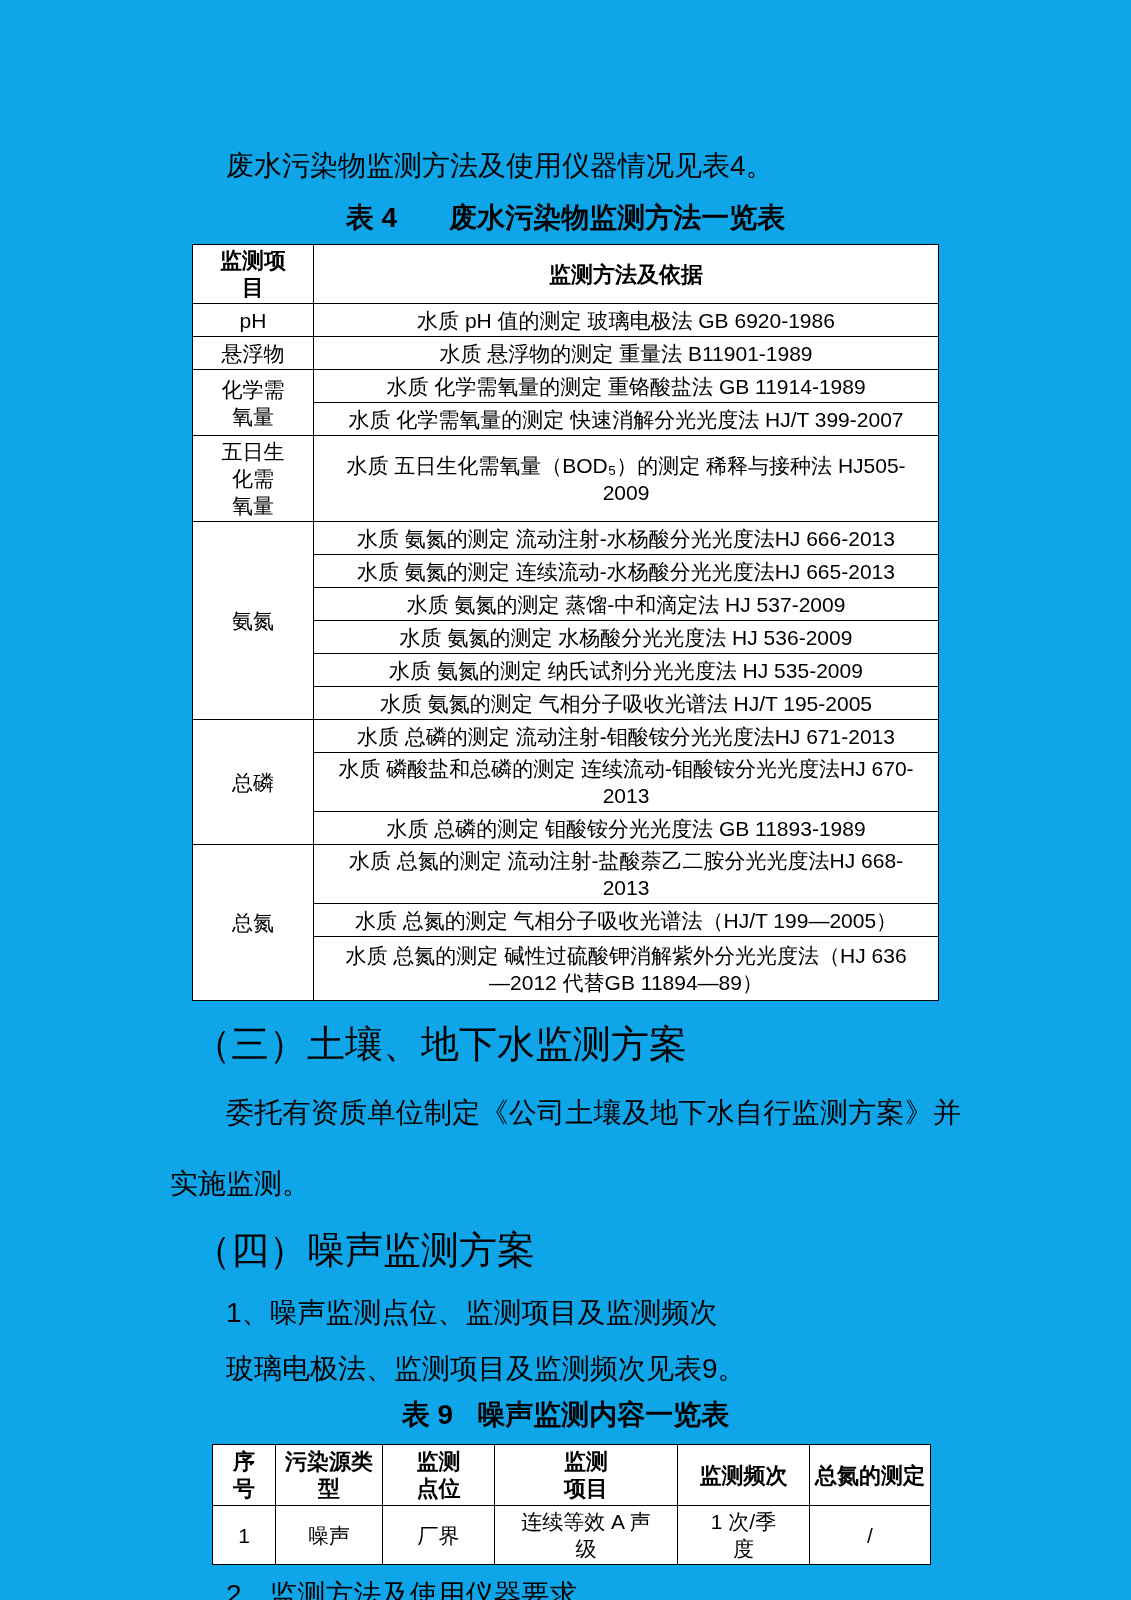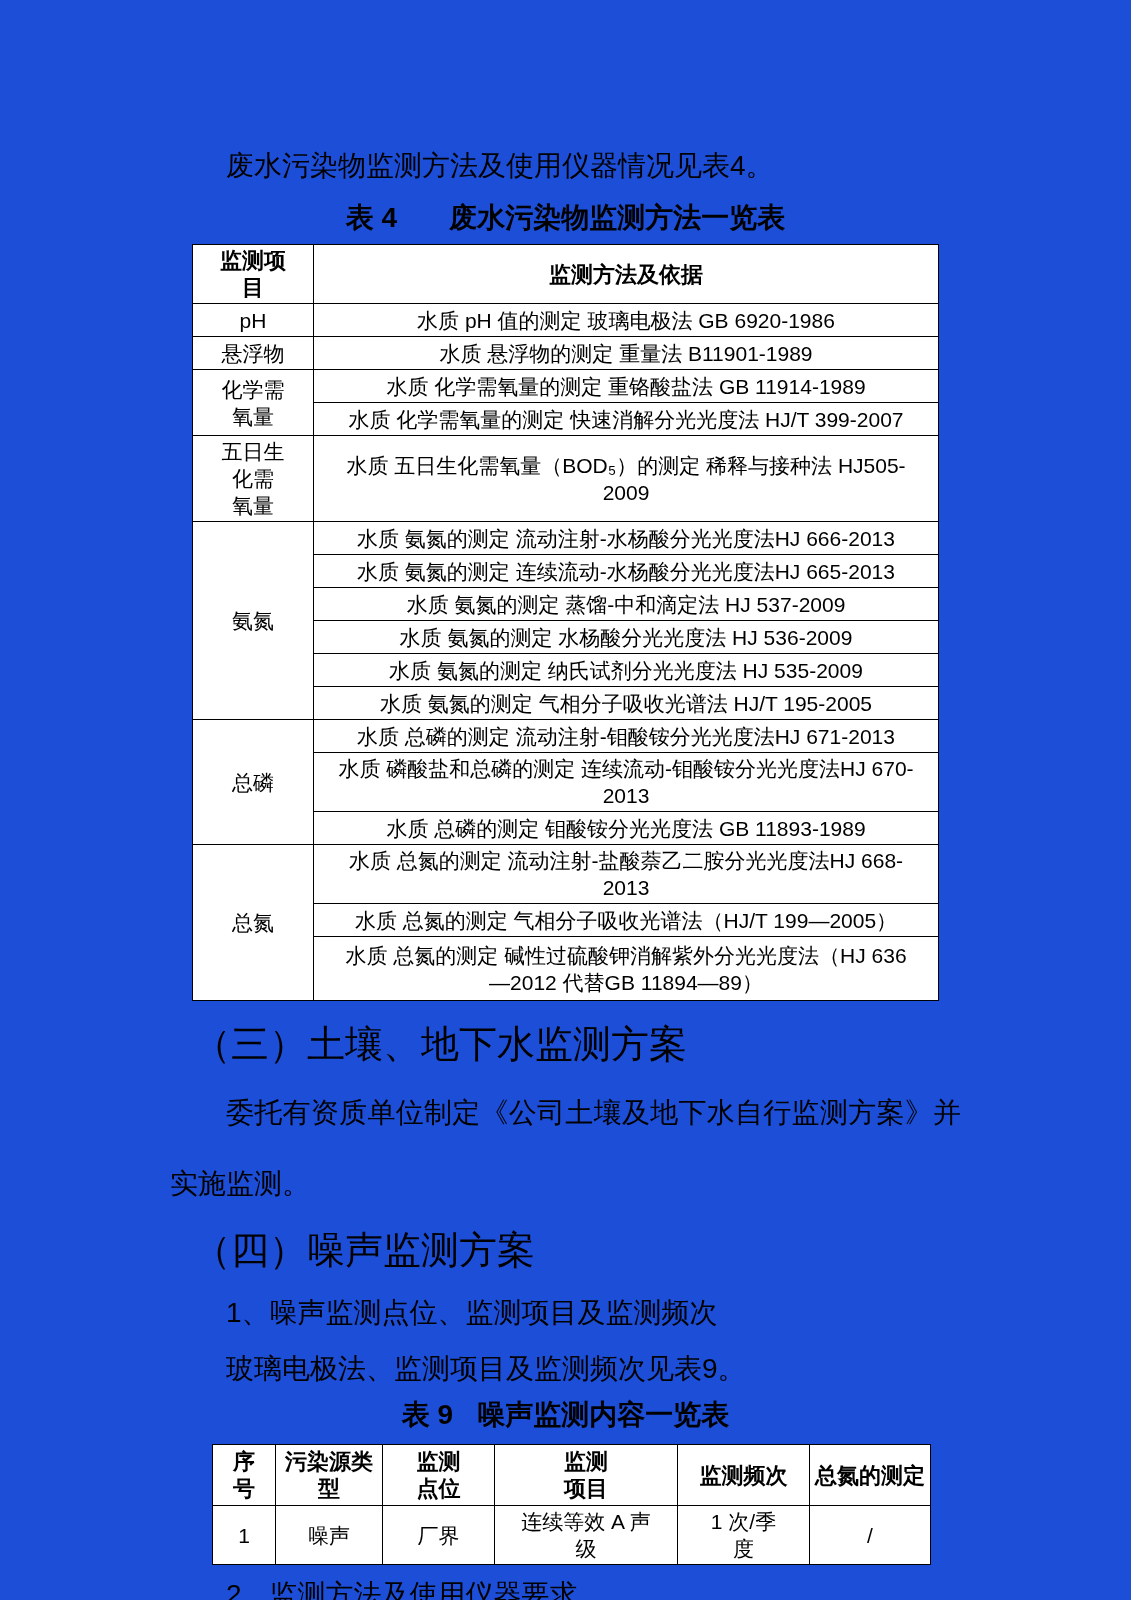--- a/index.html
+++ b/index.html
@@ -1,20 +1,20 @@
 <!DOCTYPE html>
 <html><head>
 <meta charset="utf-8">
 <style>
   * { margin:0; padding:0; box-sizing:border-box; }
   html,body { background:#e8e8e8; }
   .page {
     position:relative;
     width:1131px; height:1600px;
-    background:#1d4ed8;
+    background:#0ea5e9;
     color:#000000;
     font-family:"Liberation Sans","DejaVu Sans",sans-serif;
     margin:0 auto;
     overflow:hidden;
   }
   .content { padding:148px 170px 0 170px; }
 
   .body-text { font-size:28px; line-height:36px; }
   .indent-2 { text-indent:56px; }
 

